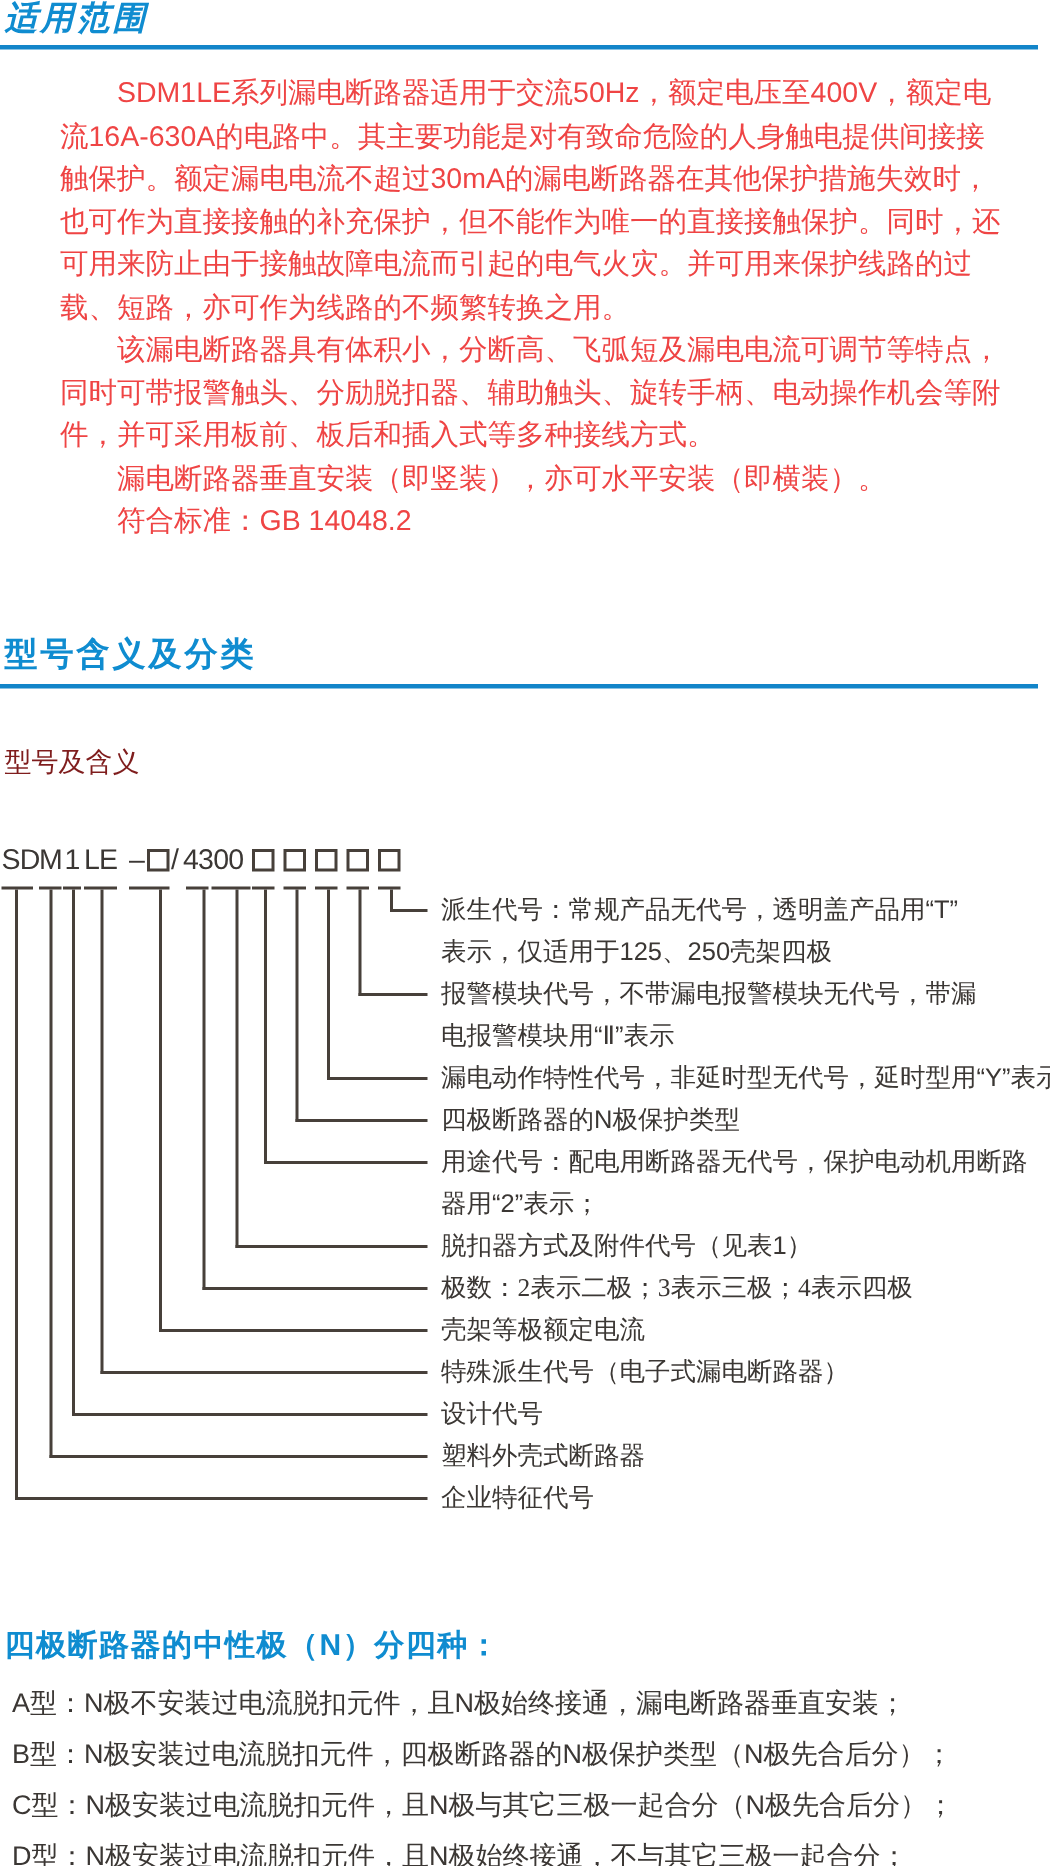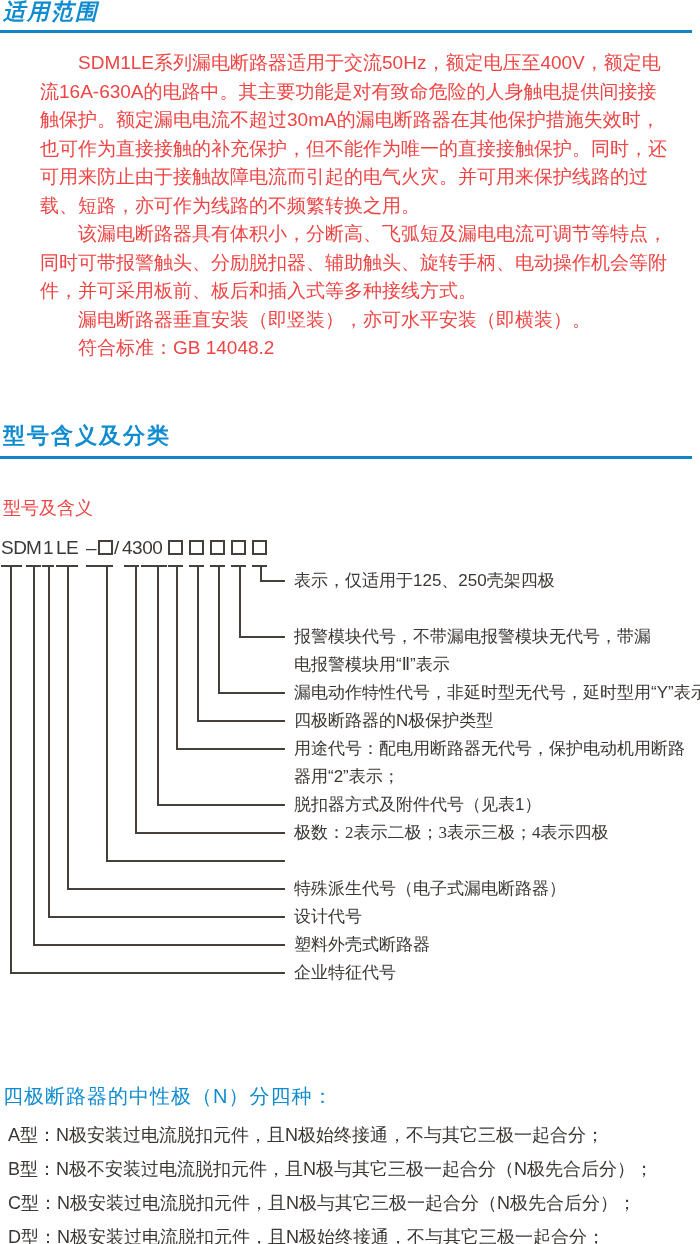--- a/index.html
+++ b/index.html
@@ -8,35 +8,35 @@
   .page{position:relative;width:700px;height:1244px;background:#fff;}
 
   .sec-title{position:absolute;left:3px;margin:0;font-size:22px;line-height:24px;
              font-weight:bold;letter-spacing:2px;color:#0f8cd0;}
   .rule{position:absolute;left:0;width:692px;height:3px;background:#1285c9;}
 
   .bodytext{position:absolute;top:49px;left:0;width:635px;
             font-size:19px;line-height:28.5px;color:#ef4444;margin-left:40px;}
   .bodytext p{margin:0;text-indent:2em;}
 
-  .subtitle{position:absolute;top:496px;left:3px;font-size:18px;color:#ef4444;}
+  .subtitle{position:absolute;top:496px;left:3px;font-size:18px;color:#7f1d1d;}
 
-  #diagram{position:absolute;top:535px;left:0;width:700px;height:462px;}
+  #diagram{position:absolute;top:561px;left:0;width:700px;height:462px;}
   .ctext{position:absolute;top:0;font-size:19px;line-height:26px;letter-spacing:-0.5px;
          color:#3b3734;font-weight:500;white-space:nowrap;}
   .cbox{position:absolute;top:5px;width:15px;height:15px;box-sizing:border-box;
         border:2px solid #47403a;background:#fff;}
   .tick{position:absolute;top:30px;height:2px;background:#47403a;}
   .vline{position:absolute;width:2px;background:#47403a;}
   .hline{position:absolute;height:2px;background:#47403a;}
   .callout{position:absolute;left:294px;font-size:17px;line-height:28px;
            color:#3b3734;white-space:nowrap;}
 
   .npole-title{position:absolute;top:1083px;left:3px;margin:0;font-size:20px;
-               font-weight:normal;letter-spacing:1px;color:#0f8cd0;}
+               font-weight:bold;letter-spacing:1px;color:#0f8cd0;}
   .npole-item{position:absolute;left:8px;margin:0;font-size:18px;line-height:22px;
               color:#3b3734;white-space:nowrap;}
   .np1{top:1124px}.np2{top:1158px}.np3{top:1192px}.np4{top:1226px}
 </style>
 </head>
 <body>
 
 <div class="page">
 
   <h2 class="sec-title" style="top:0;font-style:italic;">适用范围</h2>
@@ -75,20 +75,21 @@
       <div class="tick" style="left: 124px; width: 15px;"></div>
       <div class="tick" style="left: 141px; width: 26px;"></div>
       <div class="tick" style="left: 168px; width: 15px;"></div>
       <div class="tick" style="left: 189px; width: 15px;"></div>
       <div class="tick" style="left: 210px; width: 15px;"></div>
       <div class="tick" style="left: 231px; width: 15px;"></div>
       <div class="tick" style="left: 252px; width: 15px;"></div>
       <div class="vline" style="left: 260px; top: 32px; height: 15px;"></div>
       <div class="hline" style="left: 260px; top: 45px; width: 25px;"></div>
       <div class="callout" style="left: 294px; top: 32px;">
+        <div>派生代号：常规产品无代号，透明盖产品用“T”</div>
         <div>表示，仅适用于125、250壳架四极</div>
       </div>
       <div class="vline" style="left: 239px; top: 32px; height: 71px;"></div>
       <div class="hline" style="left: 239px; top: 101px; width: 46px;"></div>
       <div class="callout" style="left: 294px; top: 88px;">
         <div>报警模块代号，不带漏电报警模块无代号，带漏</div>
         <div>电报警模块用“Ⅱ”表示</div>
       </div>
       <div class="vline" style="left: 218px; top: 32px; height: 127px;"></div>
       <div class="hline" style="left: 218px; top: 157px; width: 67px;"></div>
@@ -111,20 +112,23 @@
       <div class="callout" style="left: 294px; top: 256px;">
         <div>脱扣器方式及附件代号（见表1）</div>
       </div>
       <div class="vline" style="left: 135px; top: 32px; height: 267px;"></div>
       <div class="hline" style="left: 135px; top: 297px; width: 150px;"></div>
       <div class="callout" style="left: 294px; top: 284px; font-family: Liberation Serif, serif;">
         <div>极数：2表示二极；3表示三极；4表示四极</div>
       </div>
       <div class="vline" style="left: 106px; top: 32px; height: 295px;"></div>
       <div class="hline" style="left: 106px; top: 325px; width: 179px;"></div>
+      <div class="callout" style="left: 294px; top: 312px;">
+        <div>壳架等极额定电流</div>
+      </div>
       <div class="vline" style="left: 67px; top: 32px; height: 323px;"></div>
       <div class="hline" style="left: 67px; top: 353px; width: 218px;"></div>
       <div class="callout" style="left: 294px; top: 340px;">
         <div>特殊派生代号（电子式漏电断路器）</div>
       </div>
       <div class="vline" style="left: 48px; top: 32px; height: 351px;"></div>
       <div class="hline" style="left: 48px; top: 381px; width: 237px;"></div>
       <div class="callout" style="left: 294px; top: 368px;">
         <div>设计代号</div>
       </div>
@@ -134,18 +138,18 @@
         <div>塑料外壳式断路器</div>
       </div>
       <div class="vline" style="left: 10px; top: 32px; height: 407px;"></div>
       <div class="hline" style="left: 10px; top: 437px; width: 275px;"></div>
       <div class="callout" style="left: 294px; top: 424px;">
         <div>企业特征代号</div>
       </div>
     </div>
 
   <h3 class="npole-title">四极断路器的中性极（N）分四种：</h3>
-  <p class="npole-item np1">A型：N极安装过电流脱扣元件，且N极始终接通，不与其它三极一起合分；</p>
-  <p class="npole-item np2">B型：N极不安装过电流脱扣元件，且N极与其它三极一起合分（N极先合后分）；</p>
+  <p class="npole-item np1">A型：N极不安装过电流脱扣元件，且N极始终接通，漏电断路器垂直安装；</p>
+  <p class="npole-item np2">B型：N极安装过电流脱扣元件，四极断路器的N极保护类型（N极先合后分）；</p>
   <p class="npole-item np3">C型：N极安装过电流脱扣元件，且N极与其它三极一起合分（N极先合后分）；</p>
   <p class="npole-item np4">D型：N极安装过电流脱扣元件，且N极始终接通，不与其它三极一起合分；</p>
 
 </div>
 
 </body></html>

